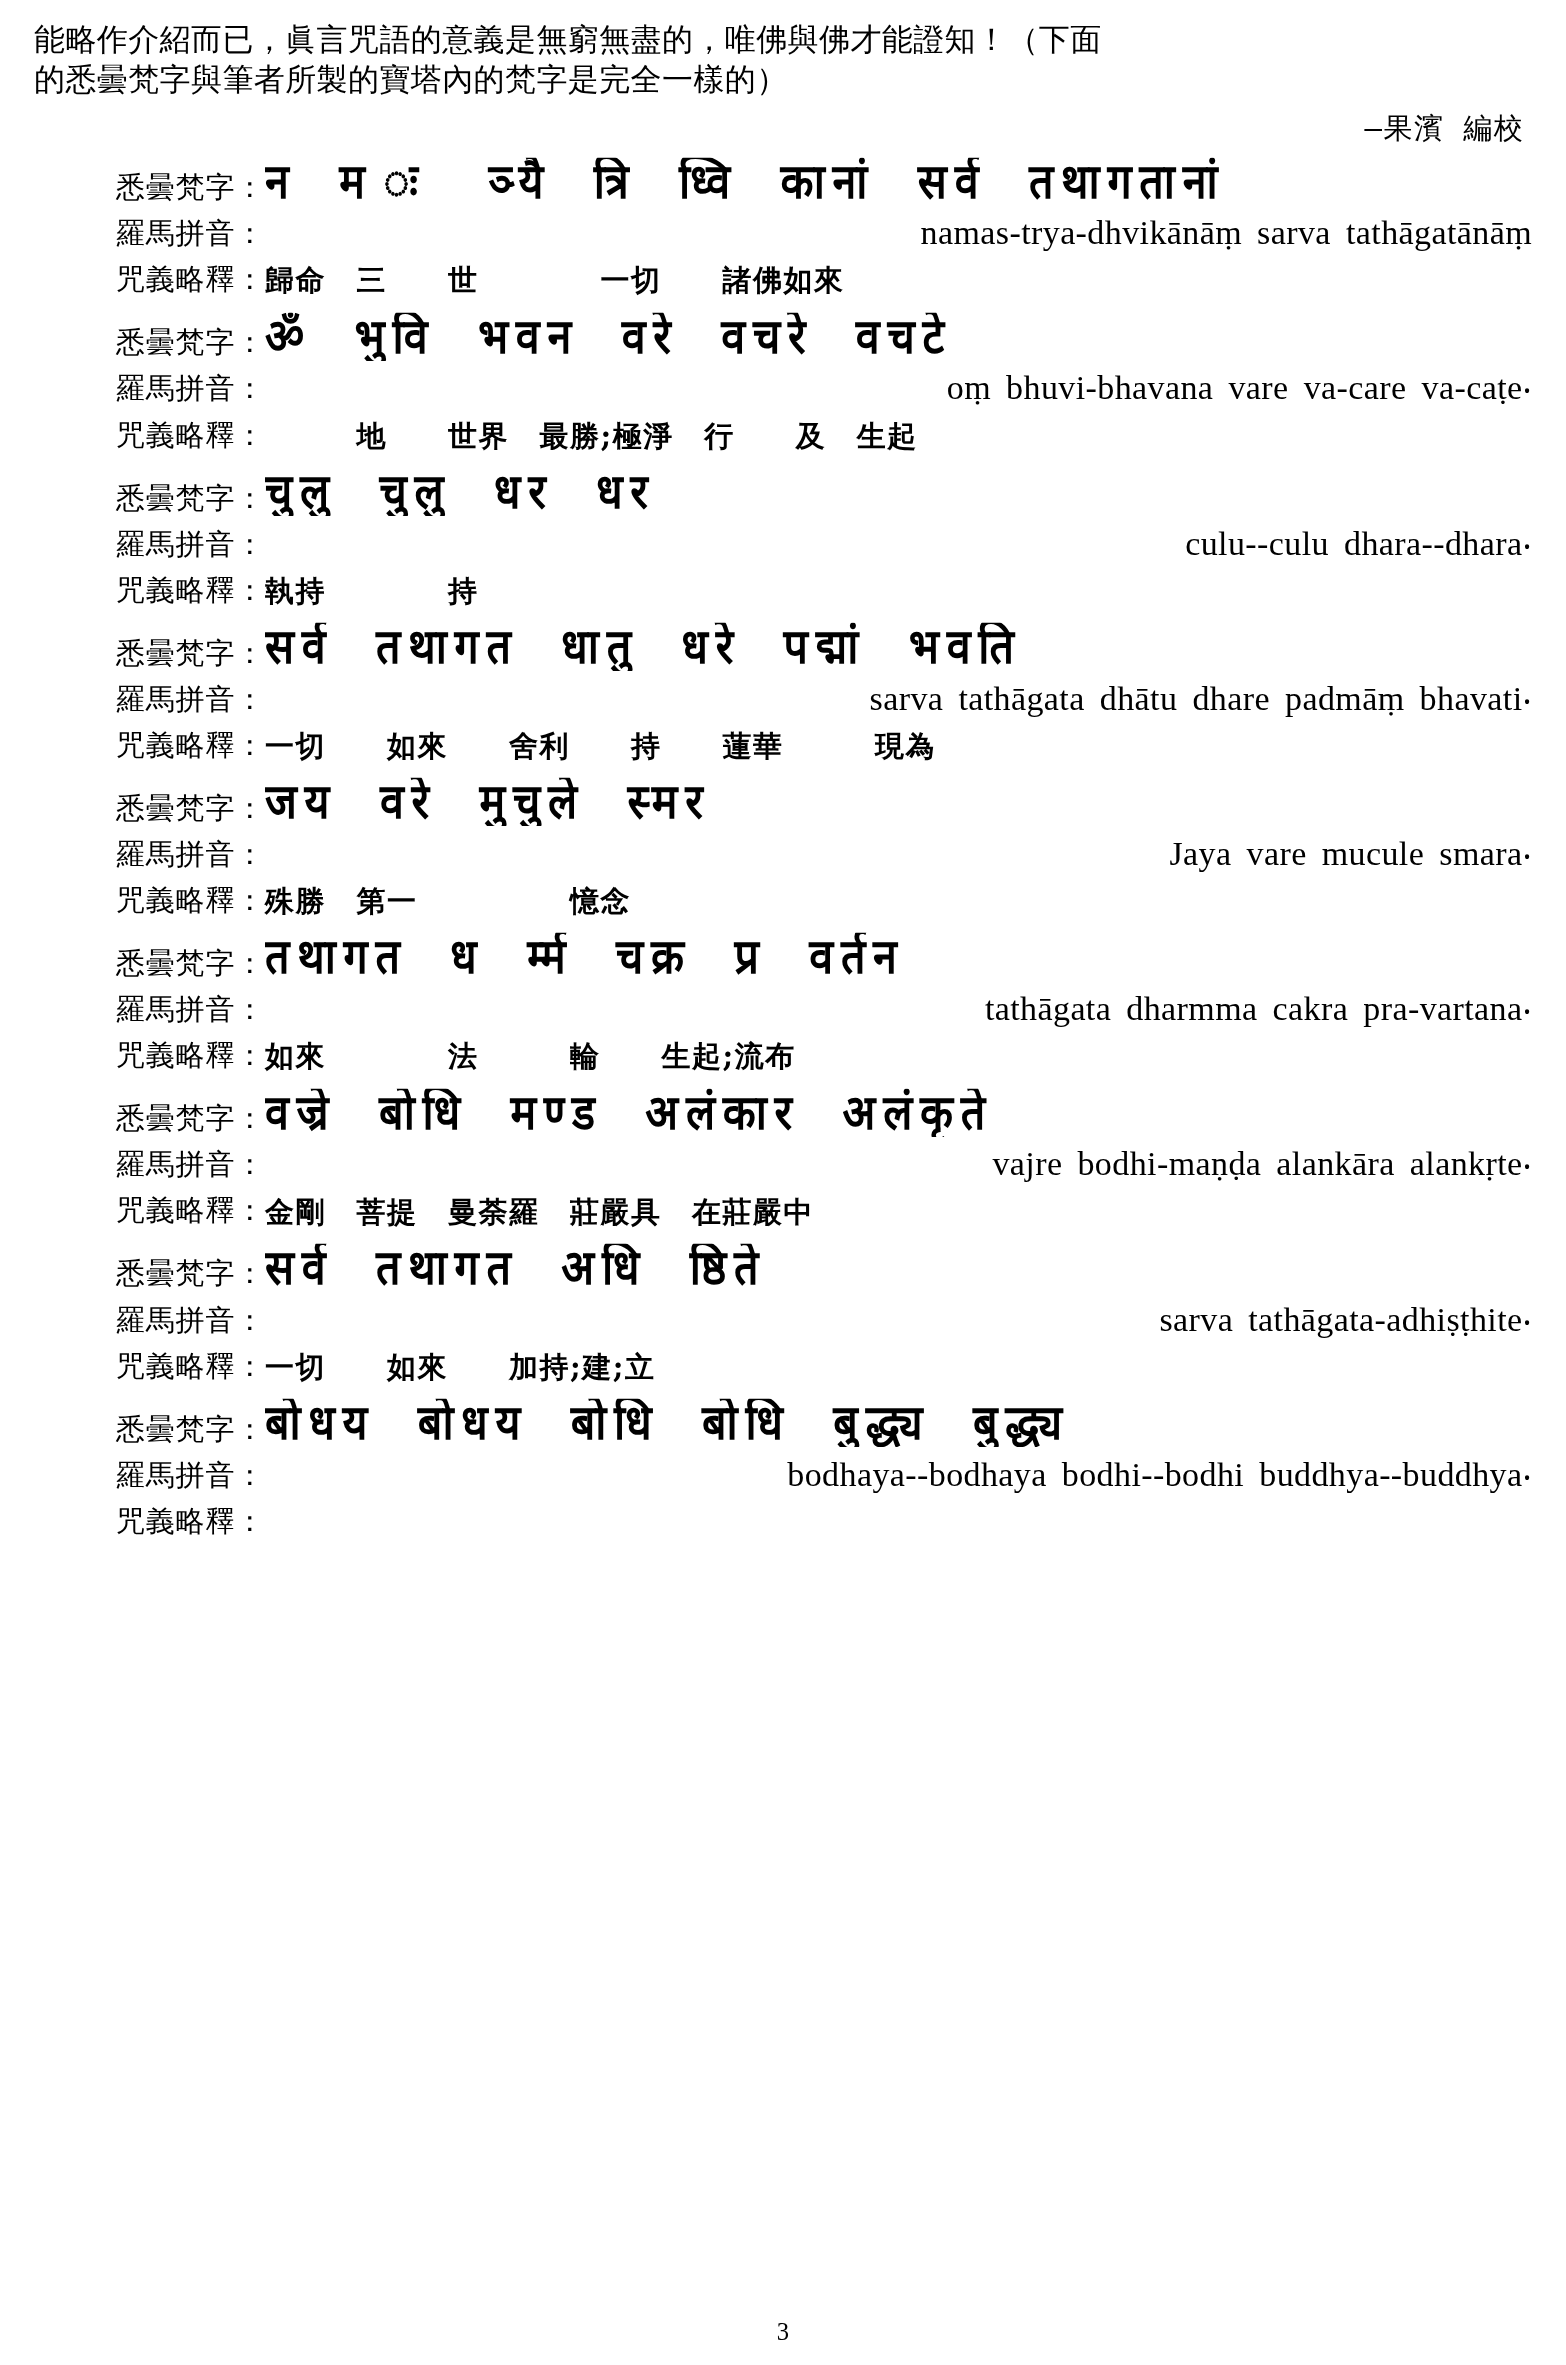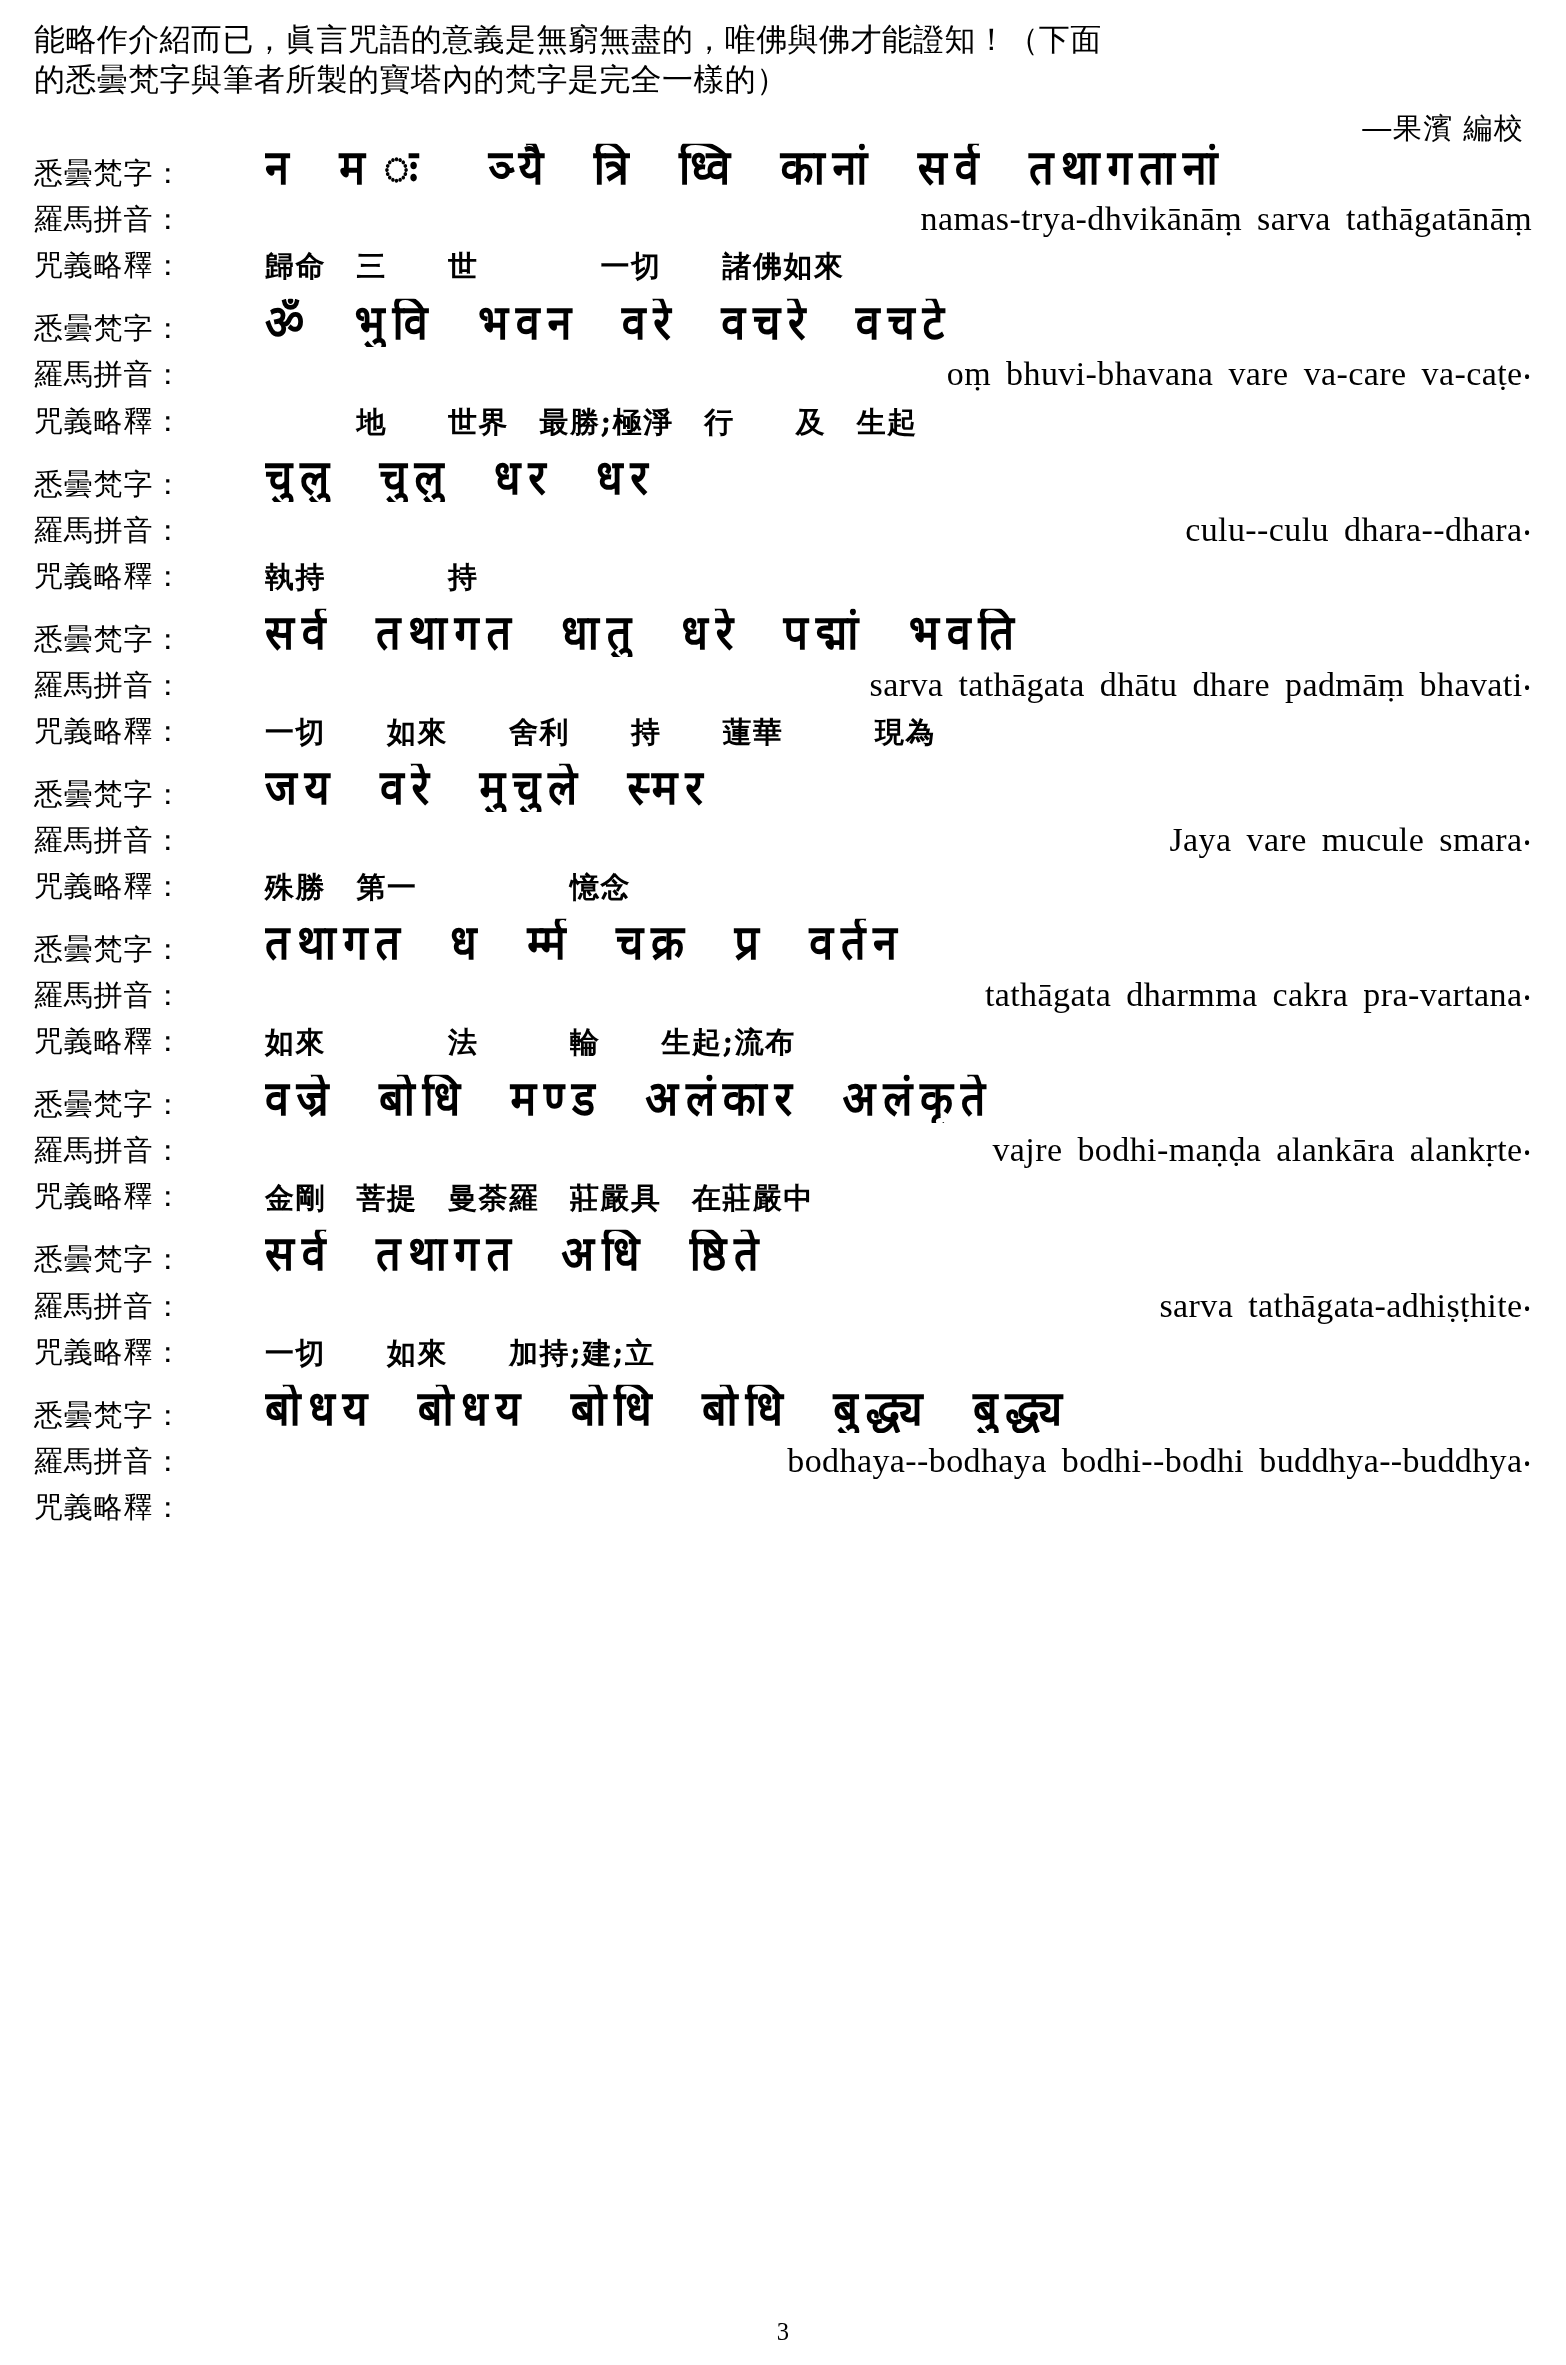--- a/index.html
+++ b/index.html
@@ -28,24 +28,24 @@
     font-size: 31px;
     line-height: 1.28;
     letter-spacing: 0.4px;
     font-weight: 500;
   }
   .intro-line {
     white-space: pre-wrap;
   }
   .byline {
     text-align: right;
-    font-family: Liberation Sans, sans-serif;
+    font-family: Liberation Mono, monospace;
     font-size: 29px;
     margin-top: 9.2px;
-    margin-bottom: 0;
+    margin-bottom: 14px;
     padding-right: 7.7px;
     letter-spacing: 1.5px;
   }
 
   
   .block {
     margin-bottom: 20px;
   }
   .row {
     display: flex;
@@ -55,20 +55,21 @@
   }
   .label {
     flex: 0 0 auto;
     width: 231px;
     font-family: Liberation Serif, serif;
     font-size: 29px;
     letter-spacing: 0.8px;
     white-space: nowrap;
     line-height: 1.1;
     padding-bottom: 1.5px;
+    text-align: right;
   }
 
   
   .siddham {
     flex: 1 1 auto;
     font-family: "DejaVu Sans", sans-serif;
     font-size: 43px;
     font-weight: 700;
     line-height: 1.0;
     letter-spacing: 7.7px;

